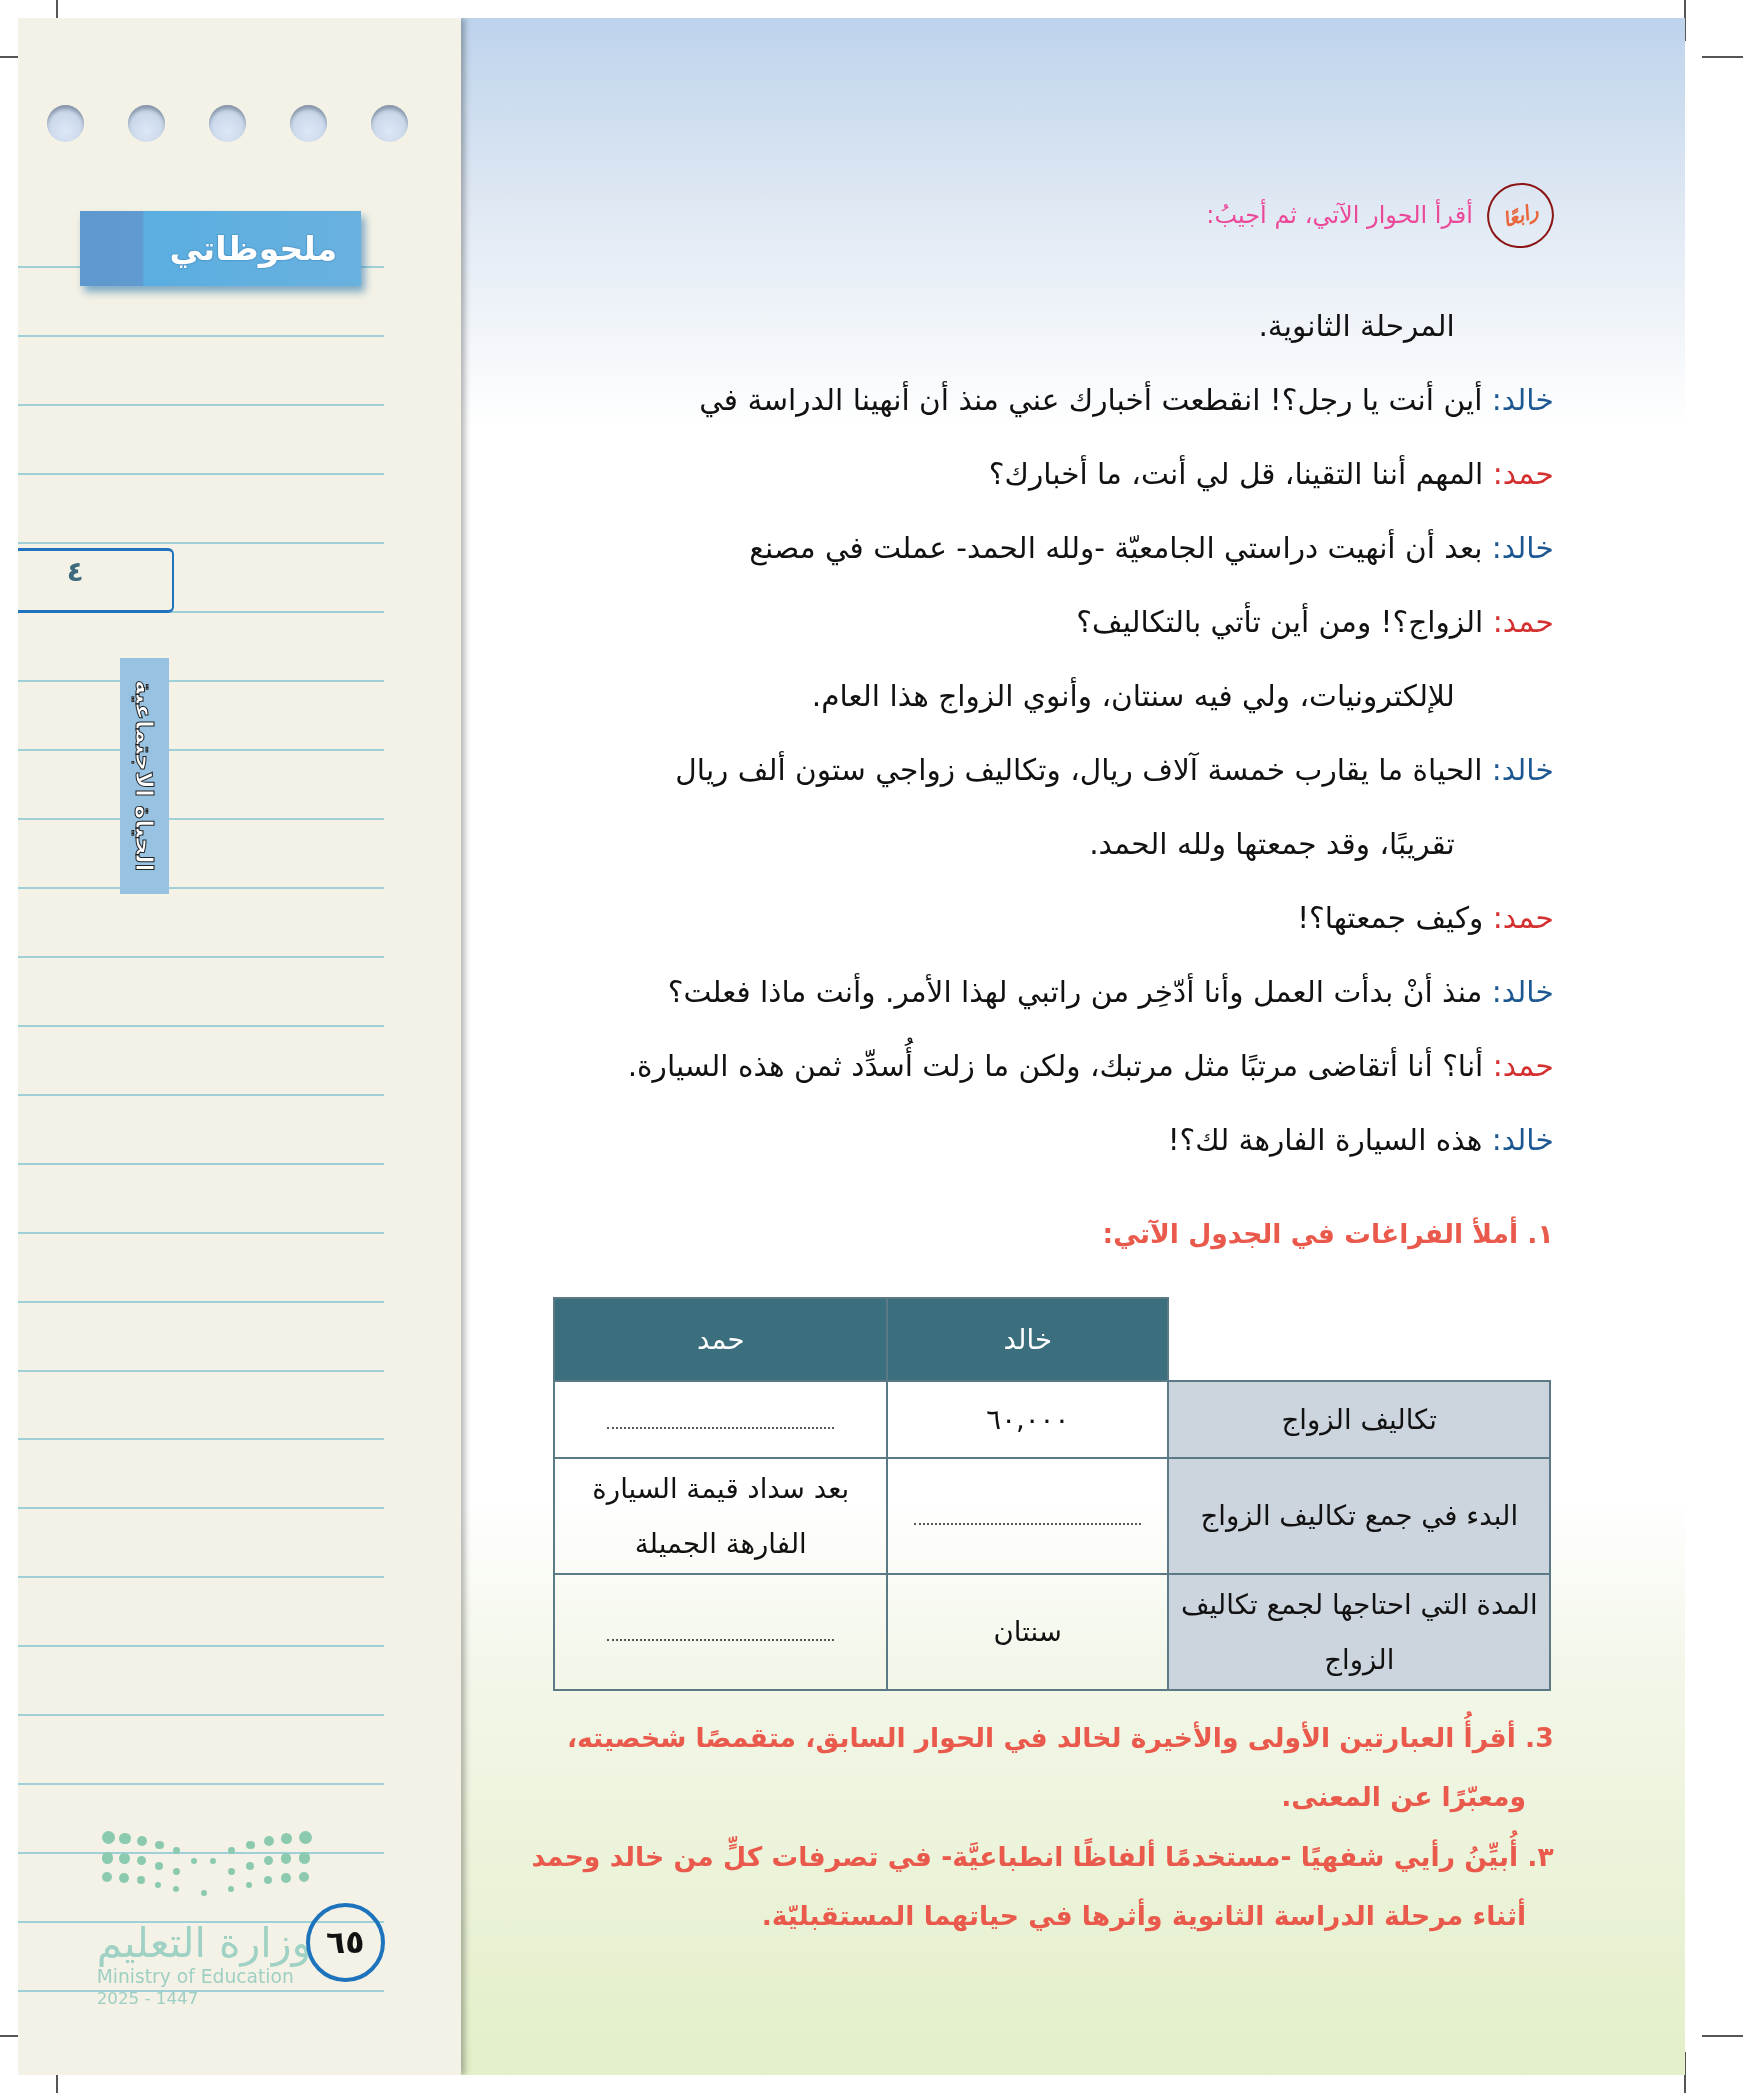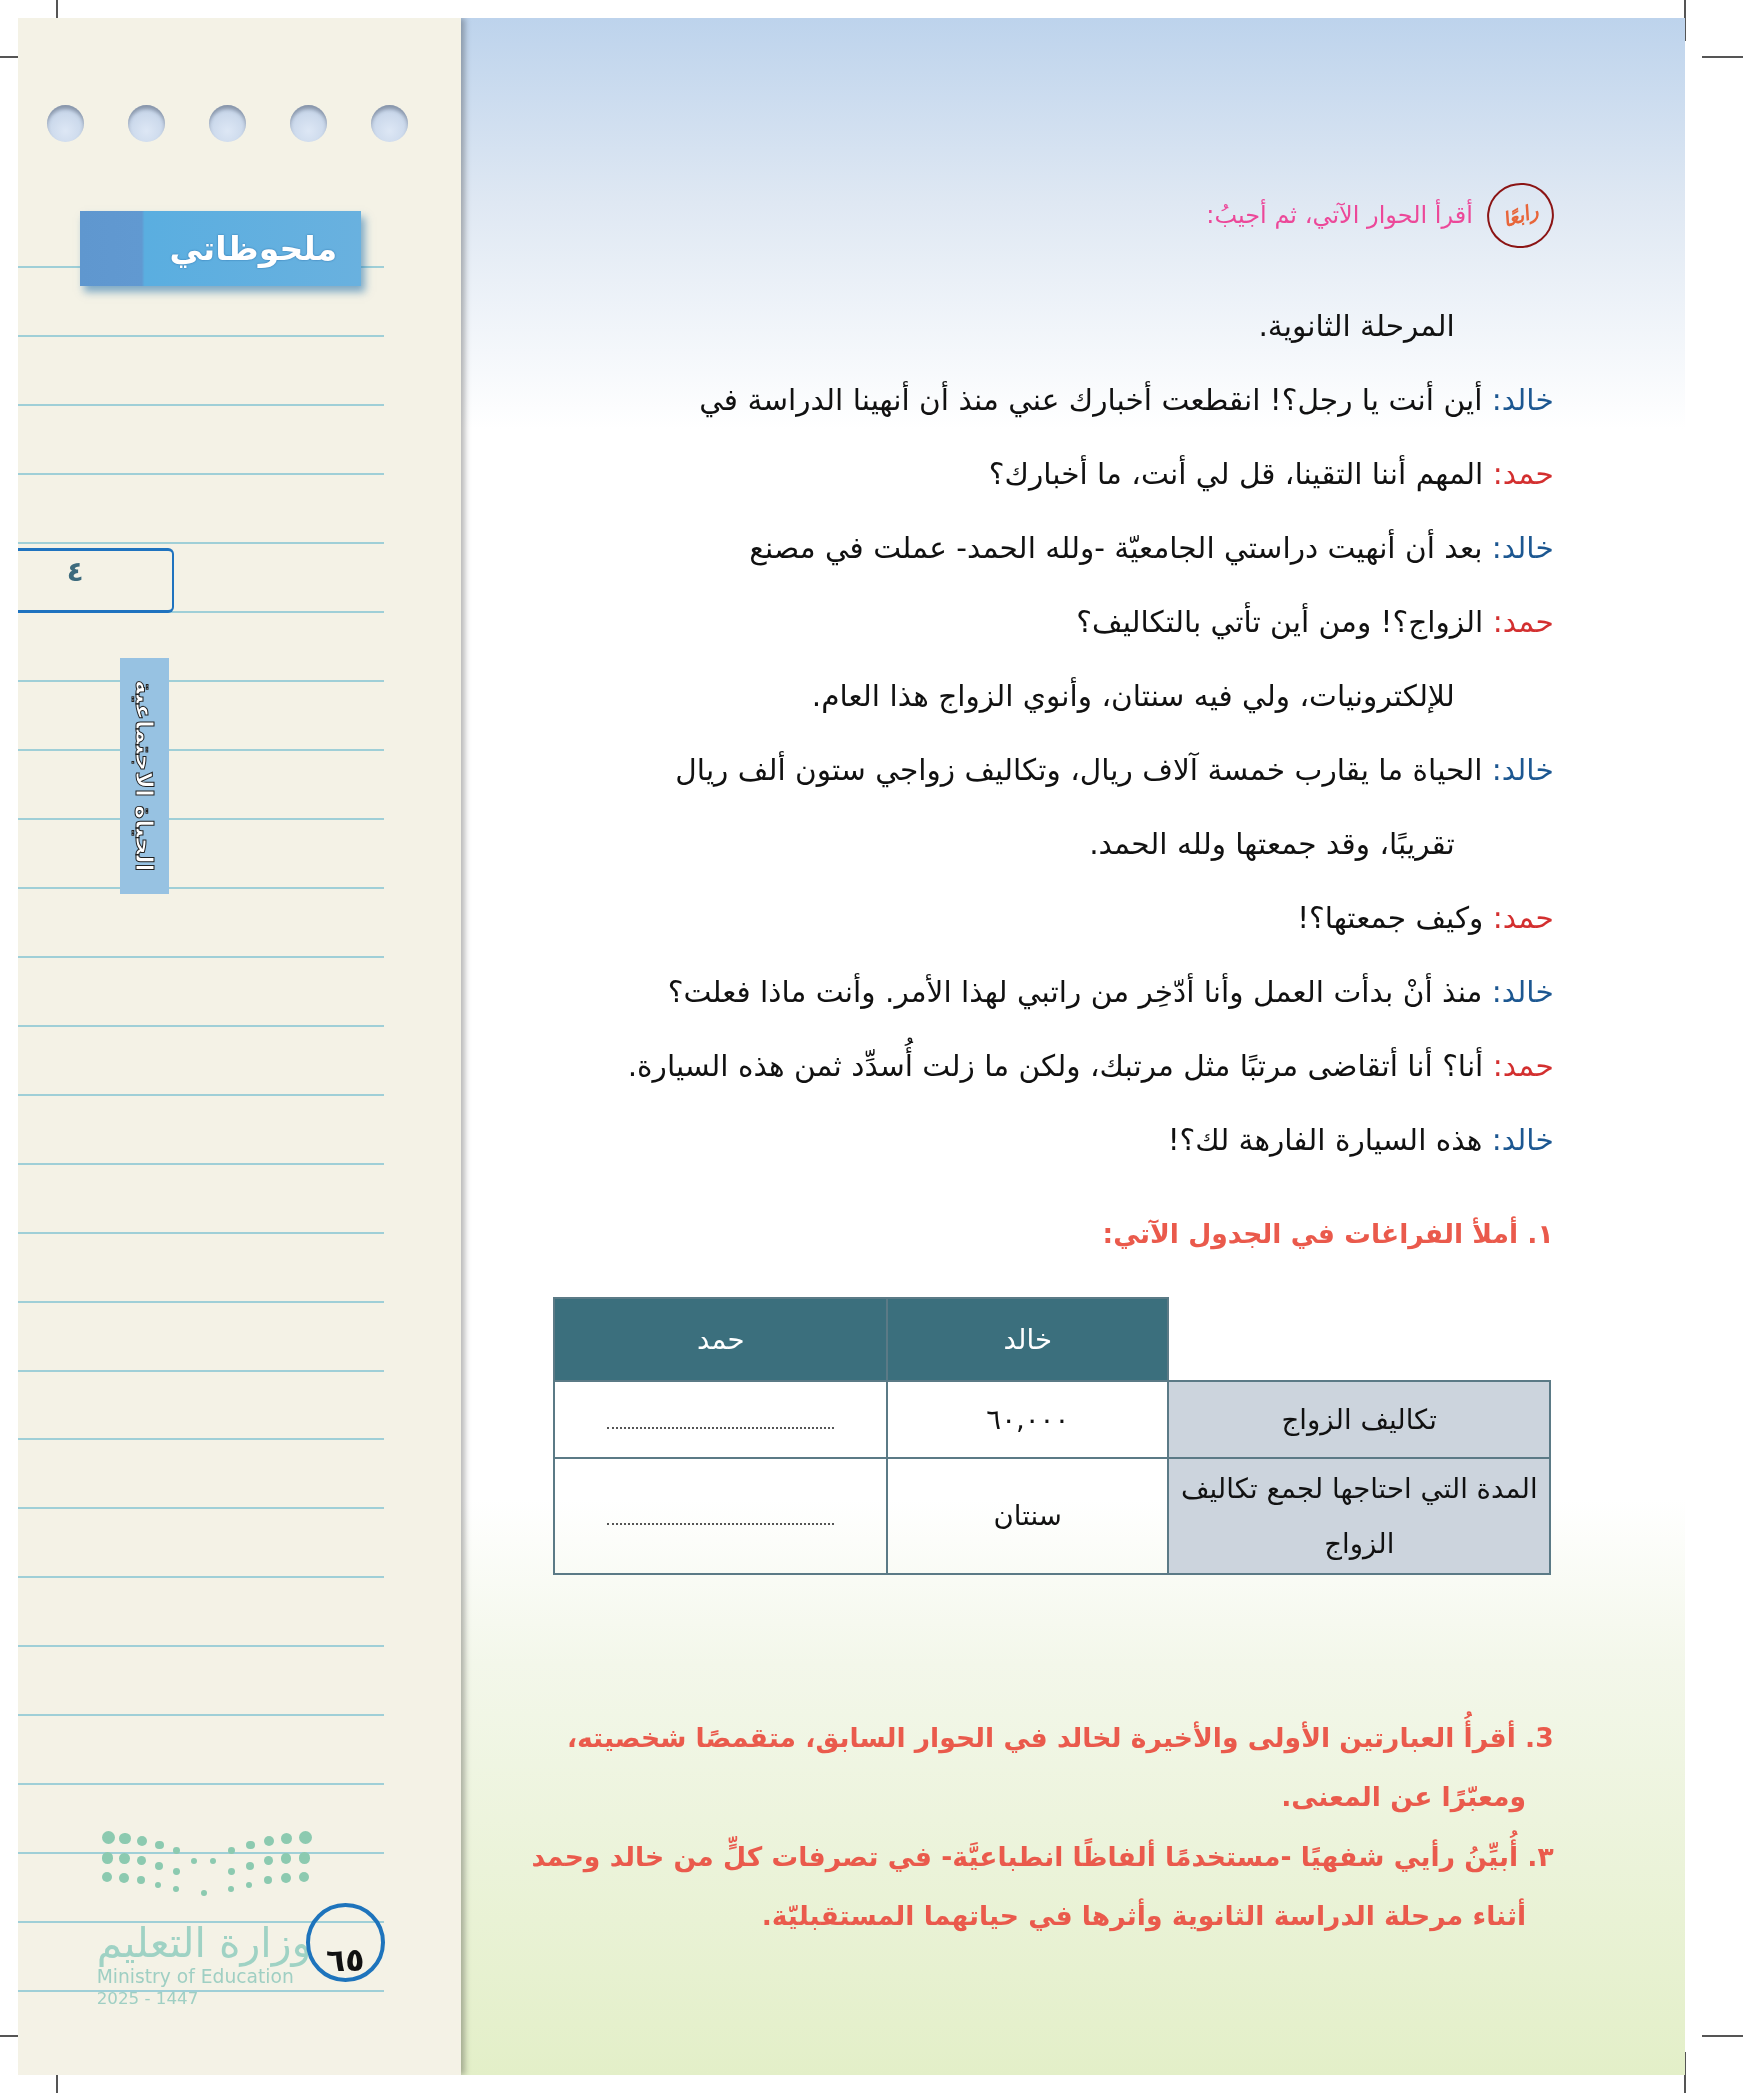--- a/index.html
+++ b/index.html
@@ -66,21 +66,21 @@
   .logo-dots i { position: absolute; border-radius: 50%; background: #8ccab0; }
   .logo-ar {
     position: absolute; left: 79px; top: 1901px; font-size: 41px; color: #9fd2c4;
     direction: rtl; letter-spacing: 2px;
   }
   .logo-en { position: absolute; left: 79px; top: 1948px; font-size: 18.7px; color: #9fcfc3; }
   .logo-yr { position: absolute; left: 79px; top: 1970px; font-size: 16.7px; color: #9fcfc3; }
   .page-num {
     position: absolute; left: 288px; top: 1885px; width: 79px; height: 79px;
     border: 4.9px solid #1e74bc; border-radius: 50%; box-sizing: border-box;
-    display: flex; align-items: flex-end; justify-content: center;
+    display: flex; align-items: center; justify-content: center;
   }
   .page-num span { font-size: 31.5px; font-weight: bold; color: #111; }
 
   
   .main { position: absolute; left: 512px; top: 0; width: 1024px; height: 100%; direction: rtl; z-index: 1; }
   .section-head { position: absolute; right: 0; top: 165px; display: flex; align-items: center; gap: 13.8px; }
   .badge-circle {
     width: 63px; height: 61px; border: 2px solid #8b1414; border-radius: 50%;
     display: flex; align-items: center; justify-content: center; transform: rotate(-18deg);
   }
@@ -245,20 +245,25 @@
         <th class="blank"></th>
         <th>خالد</th>
         <th>حمد</th>
       </tr>
       <tr style="height:77px;">
         <td class="rowhead">تكاليف الزواج</td>
         <td class="c1">٦٠,٠٠٠</td>
         <td class="c2"><span class="dots"></span></td>
       </tr>
       <tr style="height:116px;">
+        <td class="rowhead">البدء في جمع تكاليف الزواج</td>
+        <td class="c1"><span class="dots"></span></td>
+        <td class="c2">بعد سداد قيمة السيارة الفارهة الجميلة</td>
+      </tr>
+      <tr style="height:116px;">
         <td class="rowhead">المدة التي احتاجها لجمع تكاليف الزواج</td>
         <td class="c1">سنتان</td>
         <td class="c2"><span class="dots"></span></td>
       </tr>
     </tbody>
       </table>
 
     <div class="q2">
       <span>3. أقرأُ العبارتين الأولى والأخيرة لخالد في الحوار السابق، متقمصًا شخصيته،</span>
       <span class="q-indent">ومعبّرًا عن المعنى.</span>

